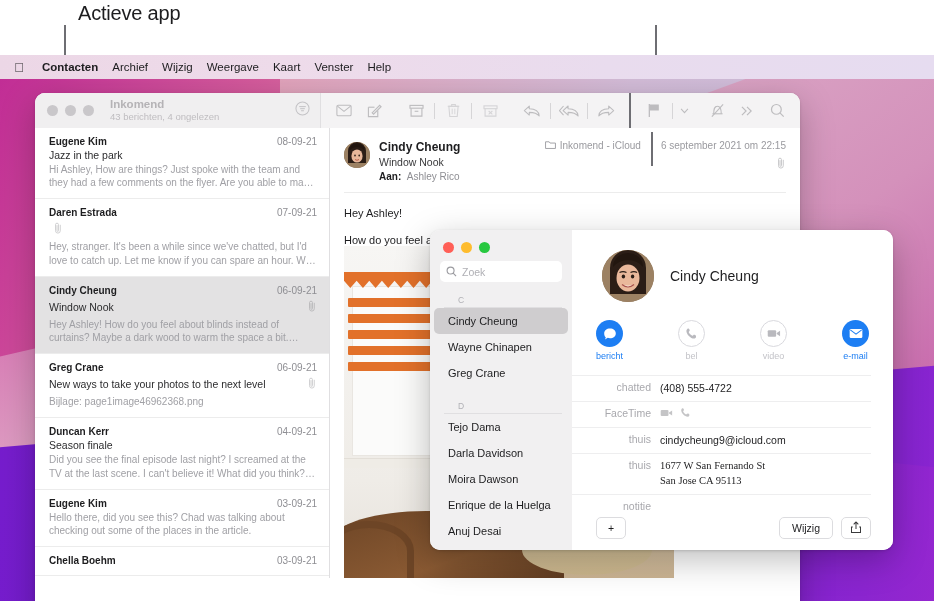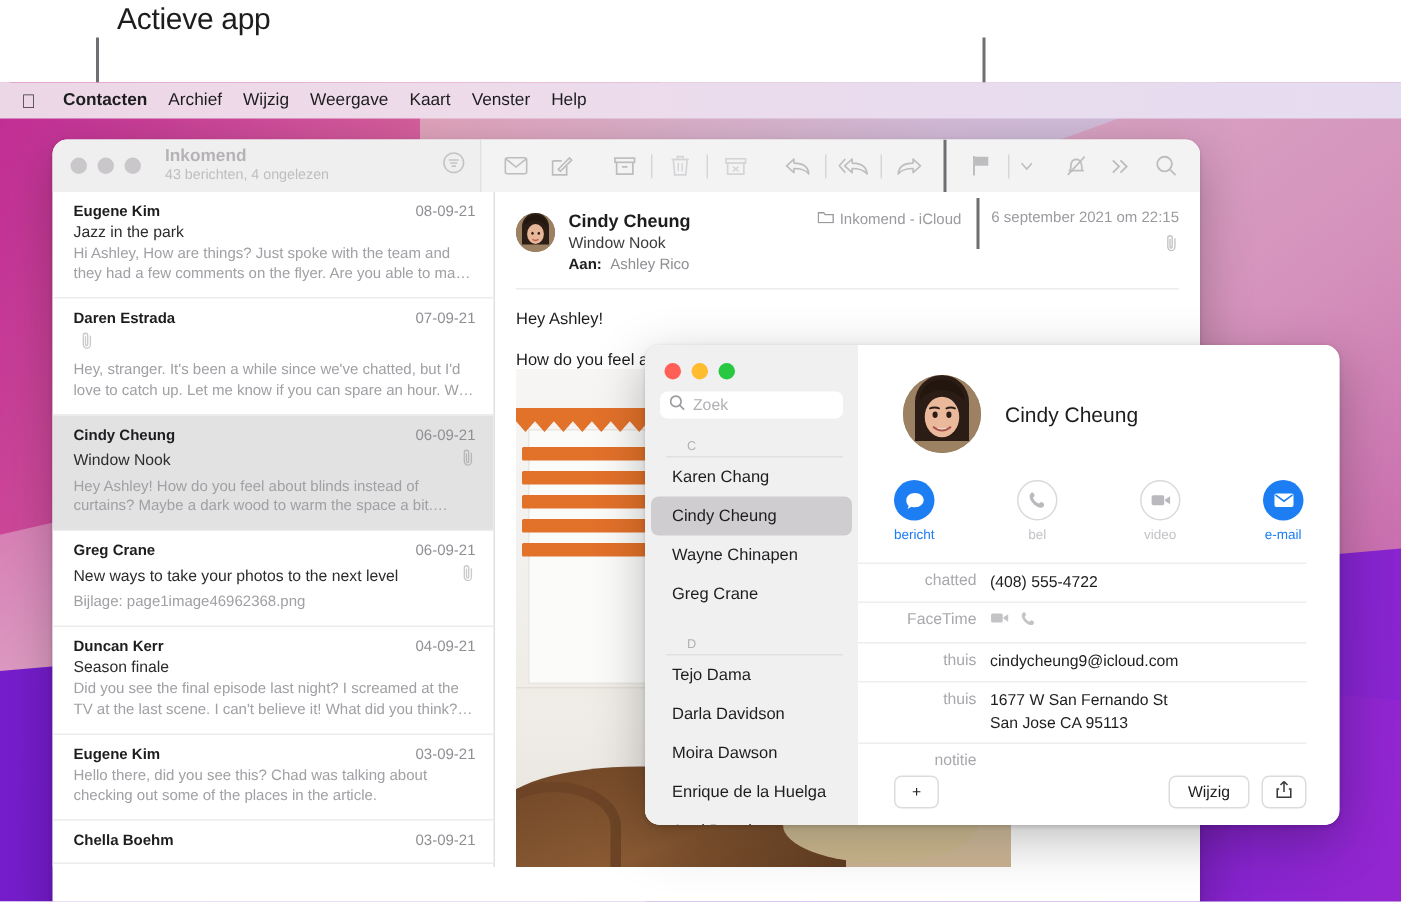--- a/index.html
+++ b/index.html
@@ -538,21 +538,20 @@
         <span>
           <svg width="11" height="11" viewBox="0 0 12 12">
               <circle cx="5" cy="5" r="3.8" fill="none" stroke="#9a9a9f" stroke-width="1.2"></circle>
               <line x1="7.8" y1="7.8" x2="11" y2="11" stroke="#9a9a9f" stroke-width="1.2"></line>
             </svg>
         </span>
         <span class="ct-search-ph">Zoek</span>
       </div>
 
       <div class="ct-group">C</div>
-      <div class="ct-name">Karen Chang</div>
       <div class="ct-name selected">Cindy Cheung</div>
       <div class="ct-name">Wayne Chinapen</div>
       <div class="ct-name">Greg Crane</div>
 
       <div class="ct-group" style="margin-top:10px;">D</div>
       <div class="ct-name">Tejo Dama</div>
       <div class="ct-name">Darla Davidson</div>
       <div class="ct-name">Moira Dawson</div>
       <div class="ct-name">Enrique de la Huelga</div>
       <div class="ct-name">Anuj Desai</div>
@@ -636,21 +635,21 @@
                 </svg>
             </span>
           </div>
         </div>
         <div class="ct-field">
           <div class="ct-label">thuis</div>
           <div class="ct-value">cindycheung9@icloud.com</div>
         </div>
         <div class="ct-field">
           <div class="ct-label">thuis</div>
-          <div class="ct-value" style="white-space:pre-line;">1677 W San Fernando St
+          <div class="ct-value" style="white-space:pre-line;font-family:Liberation Serif, serif;">1677 W San Fernando St
 San Jose CA 95113</div>
         </div>
         <div class="ct-field" style="border-bottom:none;">
           <div class="ct-label">notitie</div>
           <div class="ct-value"></div>
         </div>
       </div>
 
       <div class="ct-foot">
         <div class="ct-btn sq">+</div>

